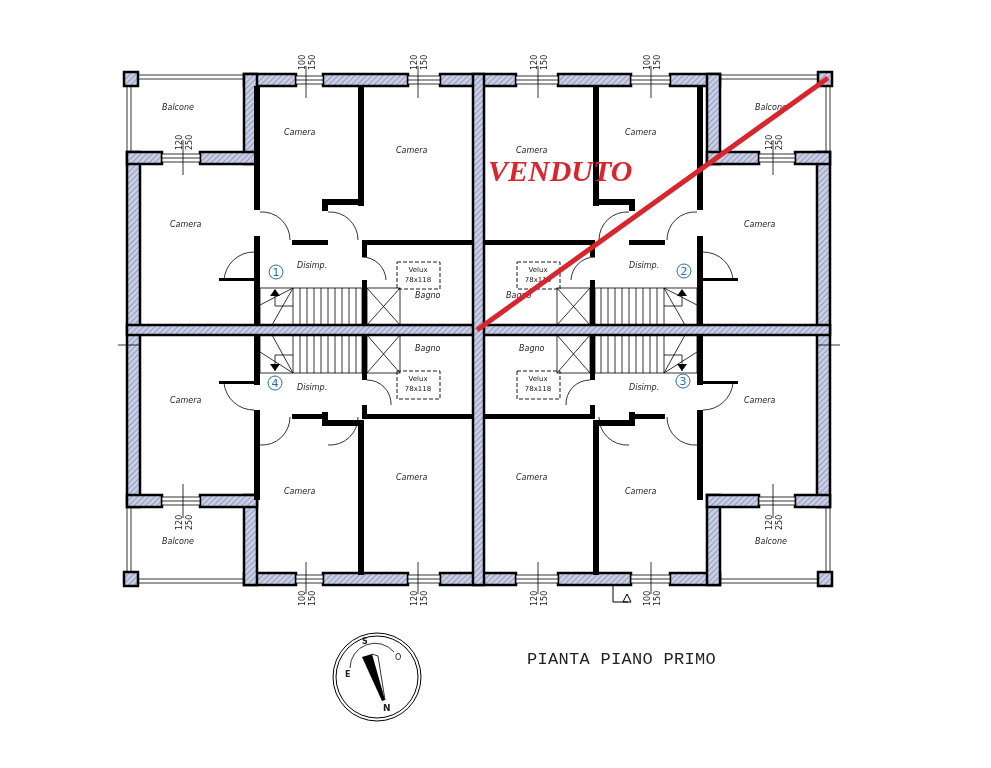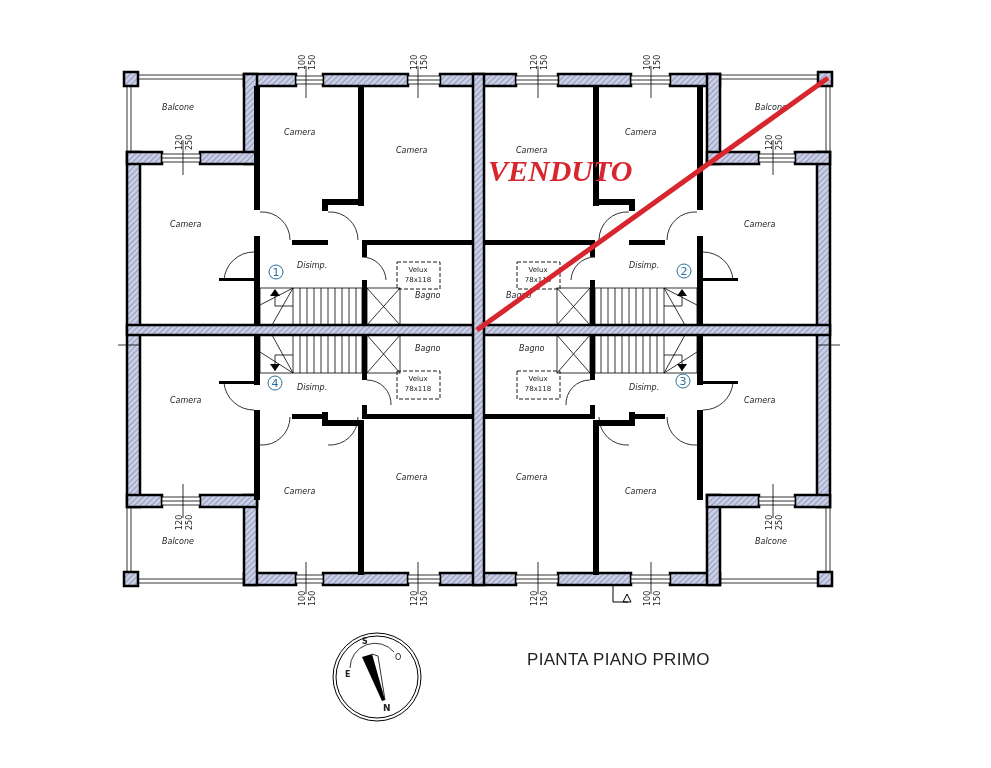--- a/index.html
+++ b/index.html
@@ -1,20 +1,20 @@
 <!DOCTYPE html>
 <html><head>
 <meta charset="utf-8">
 <style>
   html, body { margin:0; padding:0; background:#ffffff; }
   body { width:991px; height:768px; position:relative; overflow:hidden; font-family:"DejaVu Sans", sans-serif; }
   #plan { position:absolute; left:0; top:0; }
   .lbl { font-family:"DejaVu Sans", sans-serif; font-style:italic; fill:#222; }
   .dim { font-family:"DejaVu Sans", sans-serif; fill:#222; }
-  .title { position:absolute; left:527px; top:650px; font-family:Liberation Sans, sans-serif; font-size:17px; color:#222; letter-spacing:0.3px; }
+  .title { position:absolute; left:527px; top:650px; font-family:Liberation Mono, monospace; font-size:17px; color:#222; letter-spacing:0.3px; }
   .venduto { font-family:"Liberation Serif", serif; font-weight:bold; font-style:italic; fill:#d7262e; }
 </style>
 </head>
 <body>
 
 <svg id="plan" width="991" height="768" viewBox="0 0 991 768" xmlns="http://www.w3.org/2000/svg">
   <defs>
     <pattern id="hatch" patternUnits="userSpaceOnUse" width="4" height="4" patternTransform="rotate(45)">
       <rect width="4" height="4" fill="#c9cee3"></rect>
       <line x1="0" y1="0" x2="0" y2="4" stroke="#7b86b4" stroke-width="1.4"></line>

